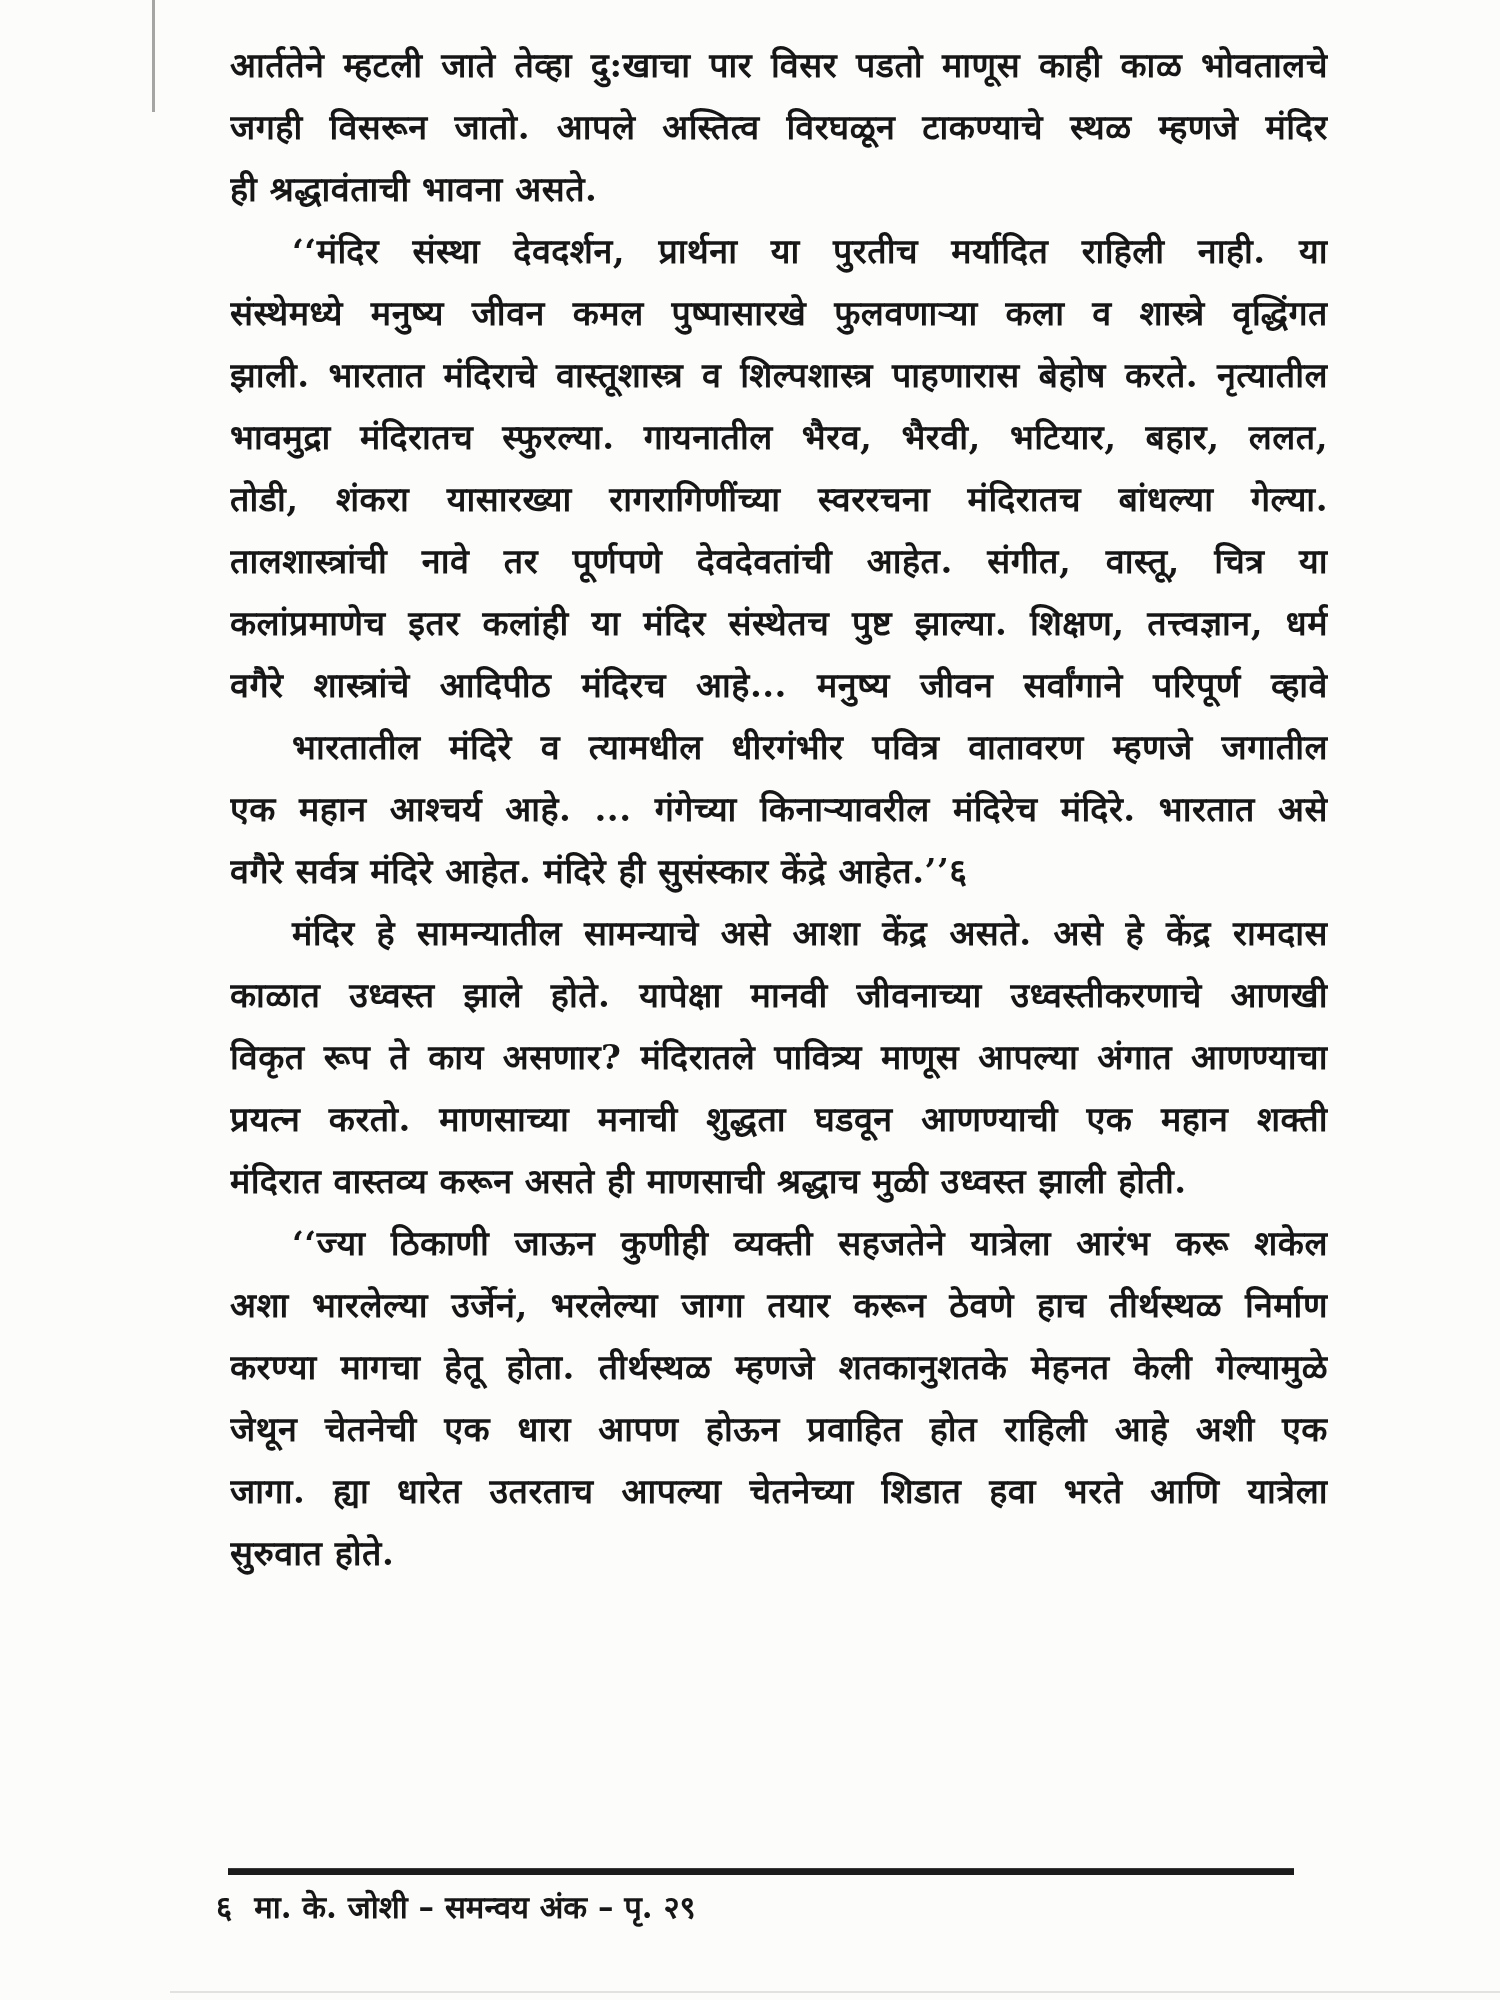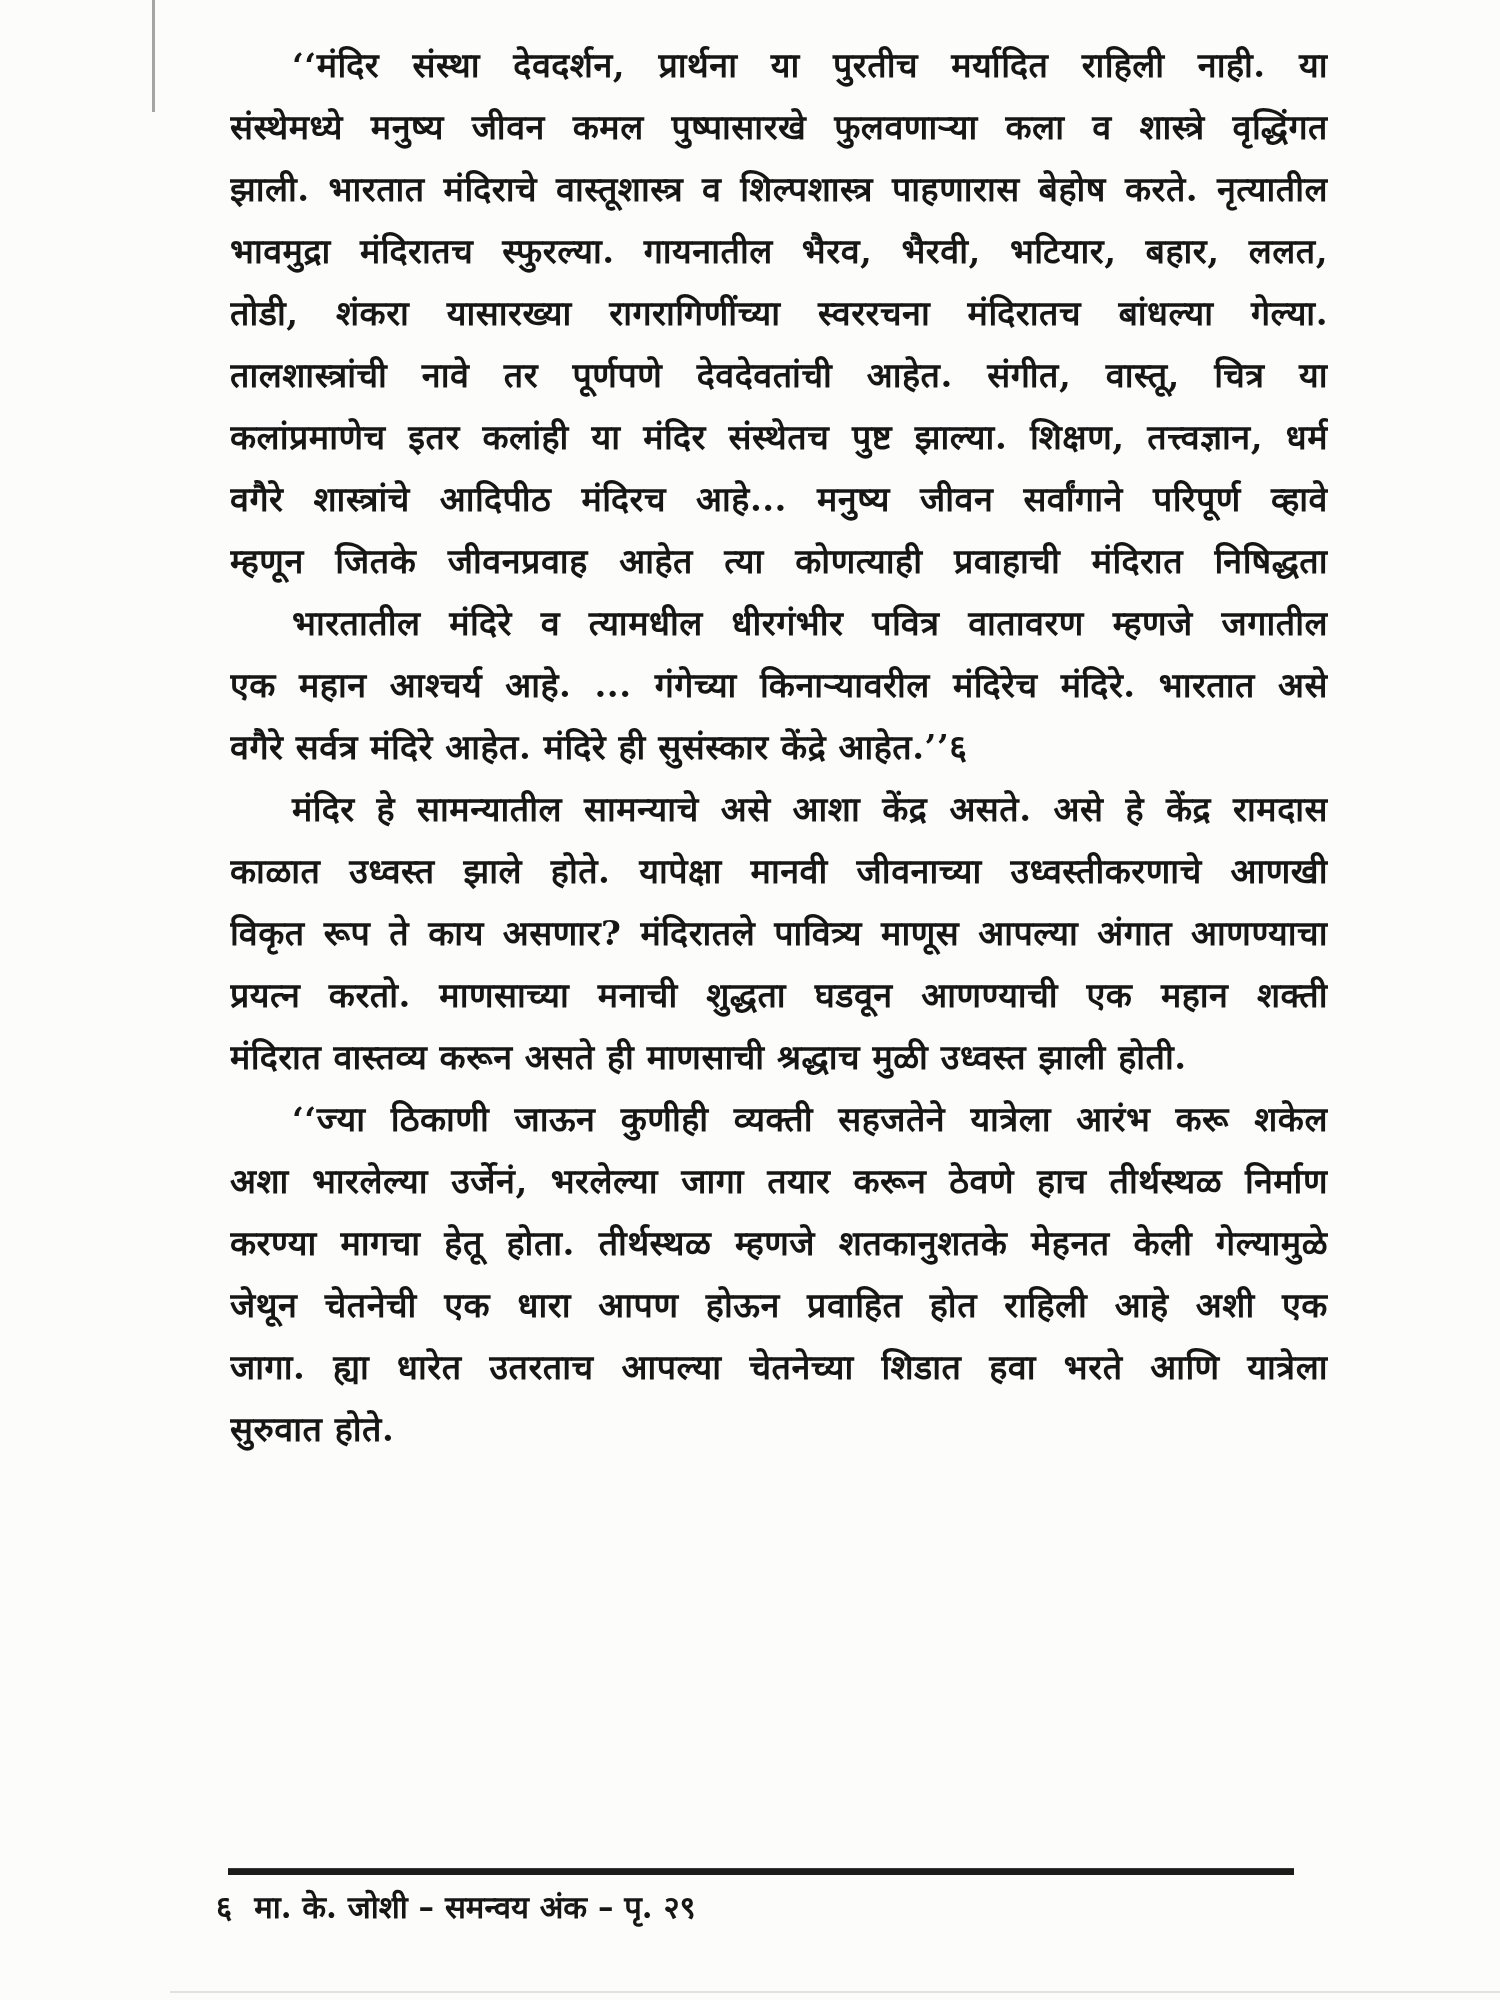--- a/index.html
+++ b/index.html
@@ -101,31 +101,35 @@
 </style>
 </head>
 <body>
 
 <div class="page">
 
   <div class="artifact-vline"></div>
 
   <div class="body-text">
 
+    <div class="para">
+      <div class="line">आर्ततेने म्हटली जाते तेव्हा दु:खाचा पार विसर पडतो माणूस काही काळ भोवतालचे</div>
+      <div class="line">जगही विसरून जातो. आपले अस्तित्व विरघळून टाकण्याचे स्थळ म्हणजे मंदिर</div>
+      <div class="line last">ही श्रद्धावंताची भावना असते.</div>
+    </div>
 
     <div class="para">
       <div class="line indent">‘‘मंदिर संस्था देवदर्शन, प्रार्थना या पुरतीच मर्यादित राहिली नाही. या</div>
       <div class="line">संस्थेमध्ये मनुष्य जीवन कमल पुष्पासारखे फुलवणाऱ्या कला व शास्त्रे वृद्धिंगत</div>
       <div class="line">झाली. भारतात मंदिराचे वास्तूशास्त्र व शिल्पशास्त्र पाहणारास बेहोष करते. नृत्यातील</div>
       <div class="line">भावमुद्रा मंदिरातच स्फुरल्या. गायनातील भैरव, भैरवी, भटियार, बहार, ललत,</div>
       <div class="line">तोडी, शंकरा यासारख्या रागरागिणींच्या स्वररचना मंदिरातच बांधल्या गेल्या.</div>
       <div class="line">तालशास्त्रांची नावे तर पूर्णपणे देवदेवतांची आहेत. संगीत, वास्तू, चित्र या</div>
       <div class="line">कलांप्रमाणेच इतर कलांही या मंदिर संस्थेतच पुष्ट झाल्या. शिक्षण, तत्त्वज्ञान, धर्म</div>
       <div class="line">वगैरे शास्त्रांचे आदिपीठ मंदिरच आहे... मनुष्य जीवन सर्वांगाने परिपूर्ण व्हावे</div>
-      <div class="line">म्हणून जितके जीवनप्रवाह आहेत त्या कोणत्याही प्रवाहाची मंदिरात निषिद्धता</div>
     </div>
 
     <div class="para">
       <div class="line indent">भारतातील मंदिरे व त्यामधील धीरगंभीर पवित्र वातावरण म्हणजे जगातील</div>
       <div class="line">एक महान आश्चर्य आहे. ... गंगेच्या किनाऱ्यावरील मंदिरेच मंदिरे. भारतात असे</div>
       <div class="line last">वगैरे सर्वत्र मंदिरे आहेत. मंदिरे ही सुसंस्कार केंद्रे आहेत.’’६</div>
     </div>
 
     <div class="para">
       <div class="line indent">मंदिर हे सामन्यातील सामन्याचे असे आशा केंद्र असते. असे हे केंद्र रामदास</div>

